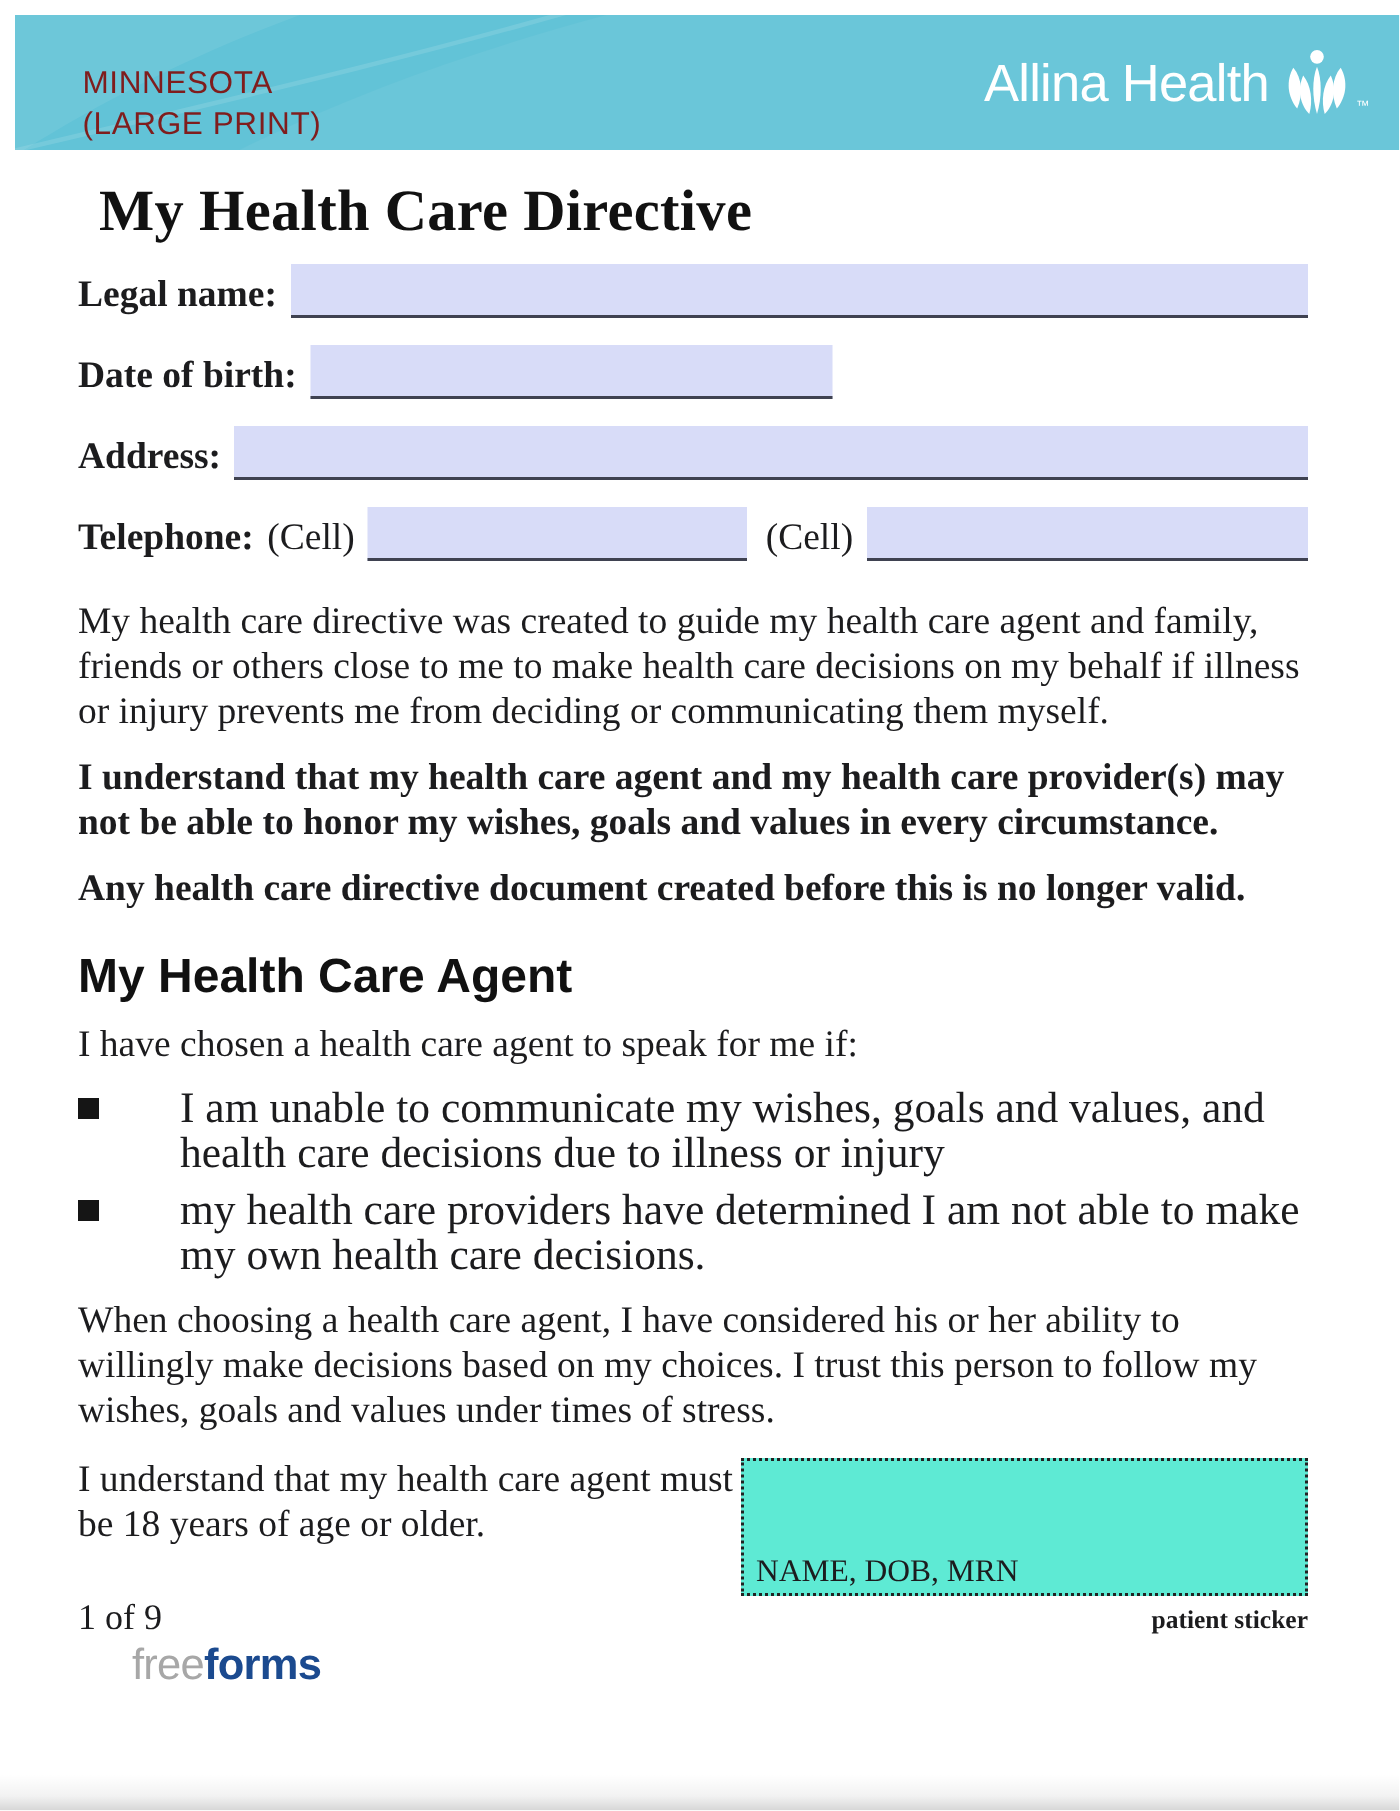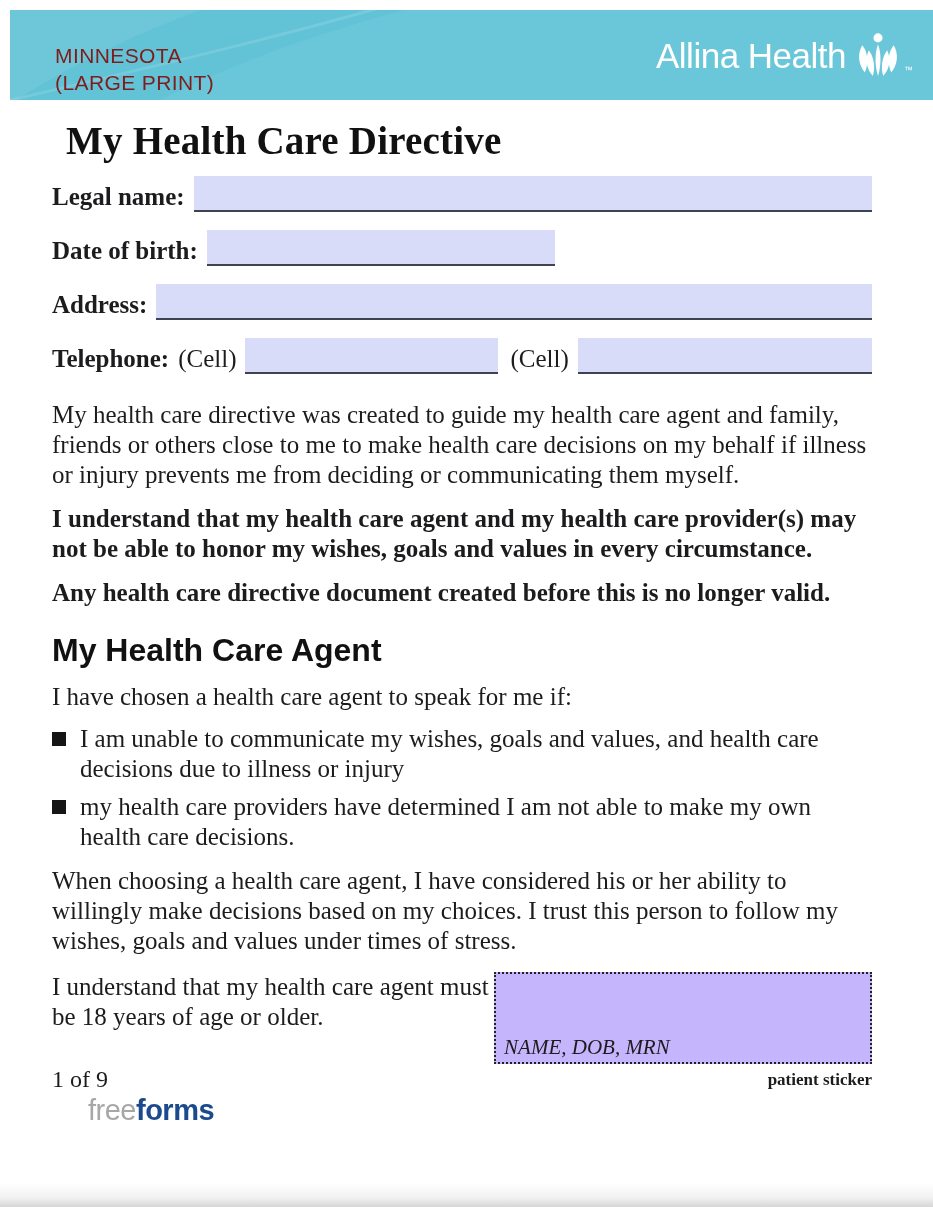--- a/index.html
+++ b/index.html
@@ -28,35 +28,35 @@
   .grow{flex:1;min-width:0;}
   .w-dob{width:348px;}
   .w-home{width:253px;}
   .gap-cell{margin-left:12px;}
 
   .para{font-size:25px;line-height:30px;margin:0 0 14px 0;}
   .para.b{font-weight:700;}
   .mt-lg{margin-top:26px;}
   .section-h{font-family:"Liberation Sans",sans-serif;font-size:32px;font-weight:700;color:#111;margin:24px 0 13px 0;}
   .lead{font-size:25px;line-height:30px;margin:0 0 12px 0;}
-  .bullet{display:flex;font-size:25px;line-height:30px;margin:8px 0 0 0;}
+  .bullet{display:flex;font-size:29px;line-height:30px;margin:8px 0 0 0;gap:40px;}
   .sq{width:14px;height:14px;background:#151515;margin:8px 14px 0 0;flex:none;}
   .or-word{font-size:25px;font-weight:700;margin:15px 0 6px 28px;line-height:30px;}
   .choosing{margin-top:14px;}
 
   .bottom-row{display:flex;margin-top:16px;}
   .left-col{width:448px;}
   .age-text{font-size:25px;line-height:30px;}
   .page-num{font-size:24px;margin-top:34px;}
   .freeforms{font-family:"Liberation Sans",sans-serif;font-size:29px;margin-top:1px;letter-spacing:-.5px;margin-left:36px;}
   .ff-free{color:#A7A7A7;font-weight:400;}
   .ff-forms{color:#1B4A8F;font-weight:700;}
 
   .sticker-wrap{margin-left:auto;width:383px;}
-  .sticker-box{position:relative;height:92px;border:2px dotted #222;box-sizing:border-box;background:#c4b5fd;font-style:italic;}
+  .sticker-box{position:relative;height:92px;border:2px dotted #222;box-sizing:border-box;background:#5eead4;}
   .sticker-contents{position:absolute;left:8px;bottom:2px;font-size:21px;color:#1c1c1e;}
   .sticker-caption{text-align:right;font-weight:700;font-size:17px;margin-top:6px;}
 
   .page-edge{position:absolute;left:0;right:0;bottom:0;height:24px;
              background:linear-gradient(to bottom,rgba(0,0,0,0) 0%,rgba(0,0,0,.05) 60%,rgba(0,0,0,.16) 100%);}
 </style>
 </head>
 <body>
 
 <div class="page">

